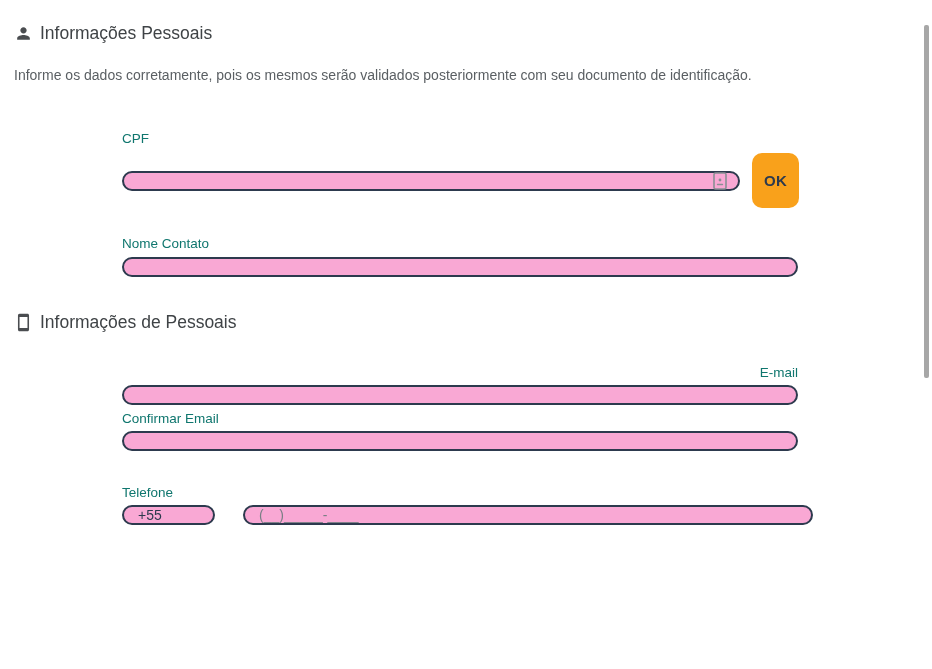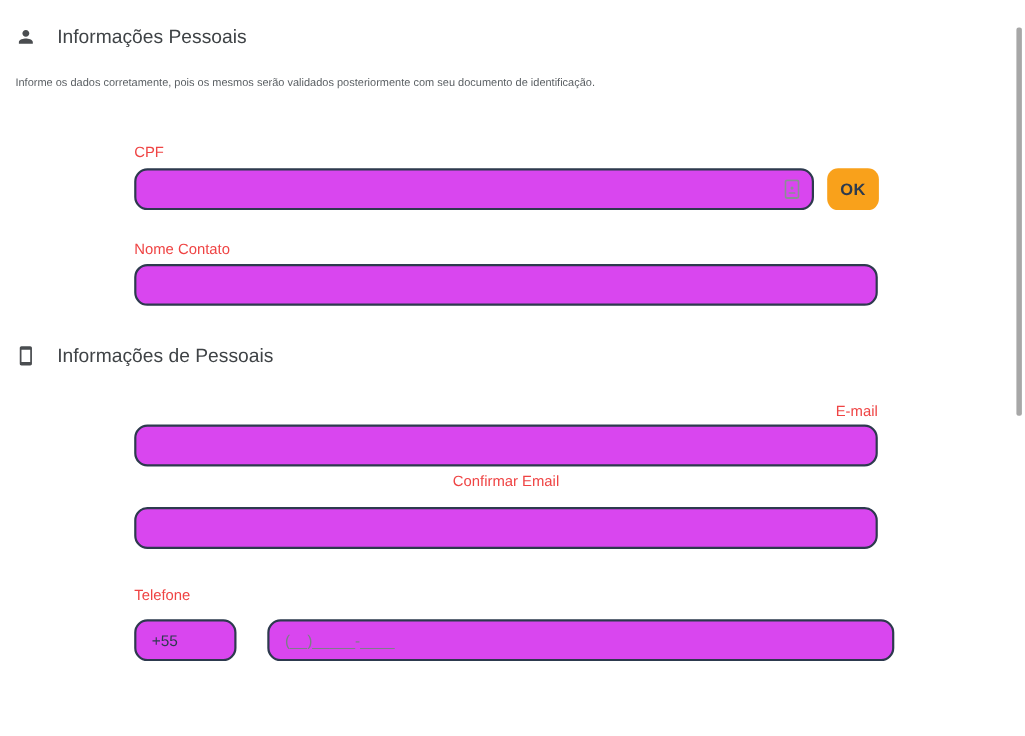--- a/index.html
+++ b/index.html
@@ -2,67 +2,67 @@
 <html><head>
 <meta charset="utf-8">
 <style>
   * { margin: 0; padding: 0; box-sizing: border-box; }
   html, body { width: 932px; height: 669px; background: #ffffff; overflow: hidden; }
   body { font-family: "Liberation Sans", "DejaVu Sans", sans-serif; position: relative; }
 
   .page { padding: 22px 14px 0 14px; width: 932px; position: relative; }
 
   .section-header {
-    display: flex; align-items: center; gap: 19px;
+    display: flex; align-items: center; gap: 7px;
     color: #3f4346; font-size: 17.5px; font-weight: 500;
     height: 22px;
   }
   .section-header svg { flex: none; }
 
   .description {
-    margin-top: 24px; color: #5a5f63; font-size: 10px; line-height: 15px;
+    margin-top: 24px; color: #5a5f63; font-size: 14px; line-height: 15px;
   }
 
   .fields { margin-left: 108px; width: 676px; }
 
   .field-label {
-    color: #ef4444; font-size: 13.5px; line-height: 16px; display: block;
+    color: #0f766e; font-size: 13.5px; line-height: 16px; display: block;
   }
 
   .text-input {
-    height: 38px; background: #d946ef;
+    height: 20px; background: #f9a8d4;
     border: 2px solid #2d3a4e; border-radius: 12px;
     outline: none; font-size: 14px; color: #2d3a4e;
     padding: 0 14px; width: 100%;
   }
   .text-input::placeholder { color: #7a7f85; }
 
   .cpf-row { display: flex; align-items: center; gap: 12px; margin-top: 2px; }
   .cpf-input-wrap { position: relative; width: 618px; flex: none; }
   .cpf-input { width: 100%; padding-right: 40px; }
   .cpf-field-icon {
     position: absolute; right: 12px; top: 50%; transform: translateY(-50%);
     width: 16px; height: 20px; display: flex; align-items: center; justify-content: center;
   }
 
   .ok-button {
-    flex: none; width: 47px; height: 38px; border: none; border-radius: 10px;
+    flex: none; width: 47px; height: 55px; border: none; border-radius: 10px;
     background: #f9a11b; color: #2d3a4e; font-size: 15px; font-weight: 800;
     font-family: "Liberation Sans", "DejaVu Sans", sans-serif;
     cursor: pointer; letter-spacing: 0.3px;
   }
 
   .helper-text { margin-top: 8px; color: #5a5f63; font-size: 12.6px; line-height: 15px; }
 
   .label-cpf { margin-top: 48px; margin-bottom: 6px; }
   .label-nome { margin-top: 28px; margin-bottom: 5px; }
   .section-contact { margin-top: 34px; }
   .label-email { margin-top: 32px; margin-bottom: 4px; text-align: right; }
-  .label-confirm { margin-top: 6px; margin-bottom: 15px; text-align: center; }
-  .label-telefone { margin-top: 34px; margin-bottom: 14px; }
+  .label-confirm { margin-top: 6px; margin-bottom: 4px; }
+  .label-telefone { margin-top: 34px; margin-bottom: 4px; }
   .section-login { margin-top: 38px; }
 
   .phone-row { display: flex; align-items: center; gap: 13px; }
   .ddi-input { width: 93px; flex: none; }
   .phone-input { width: 570px; flex: none; margin-left: 15px; }
 
   .key-icon-wrap svg { transform: rotate(-45deg) scaleX(-1); }
 
   .scrollbar-thumb {
     position: absolute; right: 3px; top: 25px; width: 5px; height: 353px;

